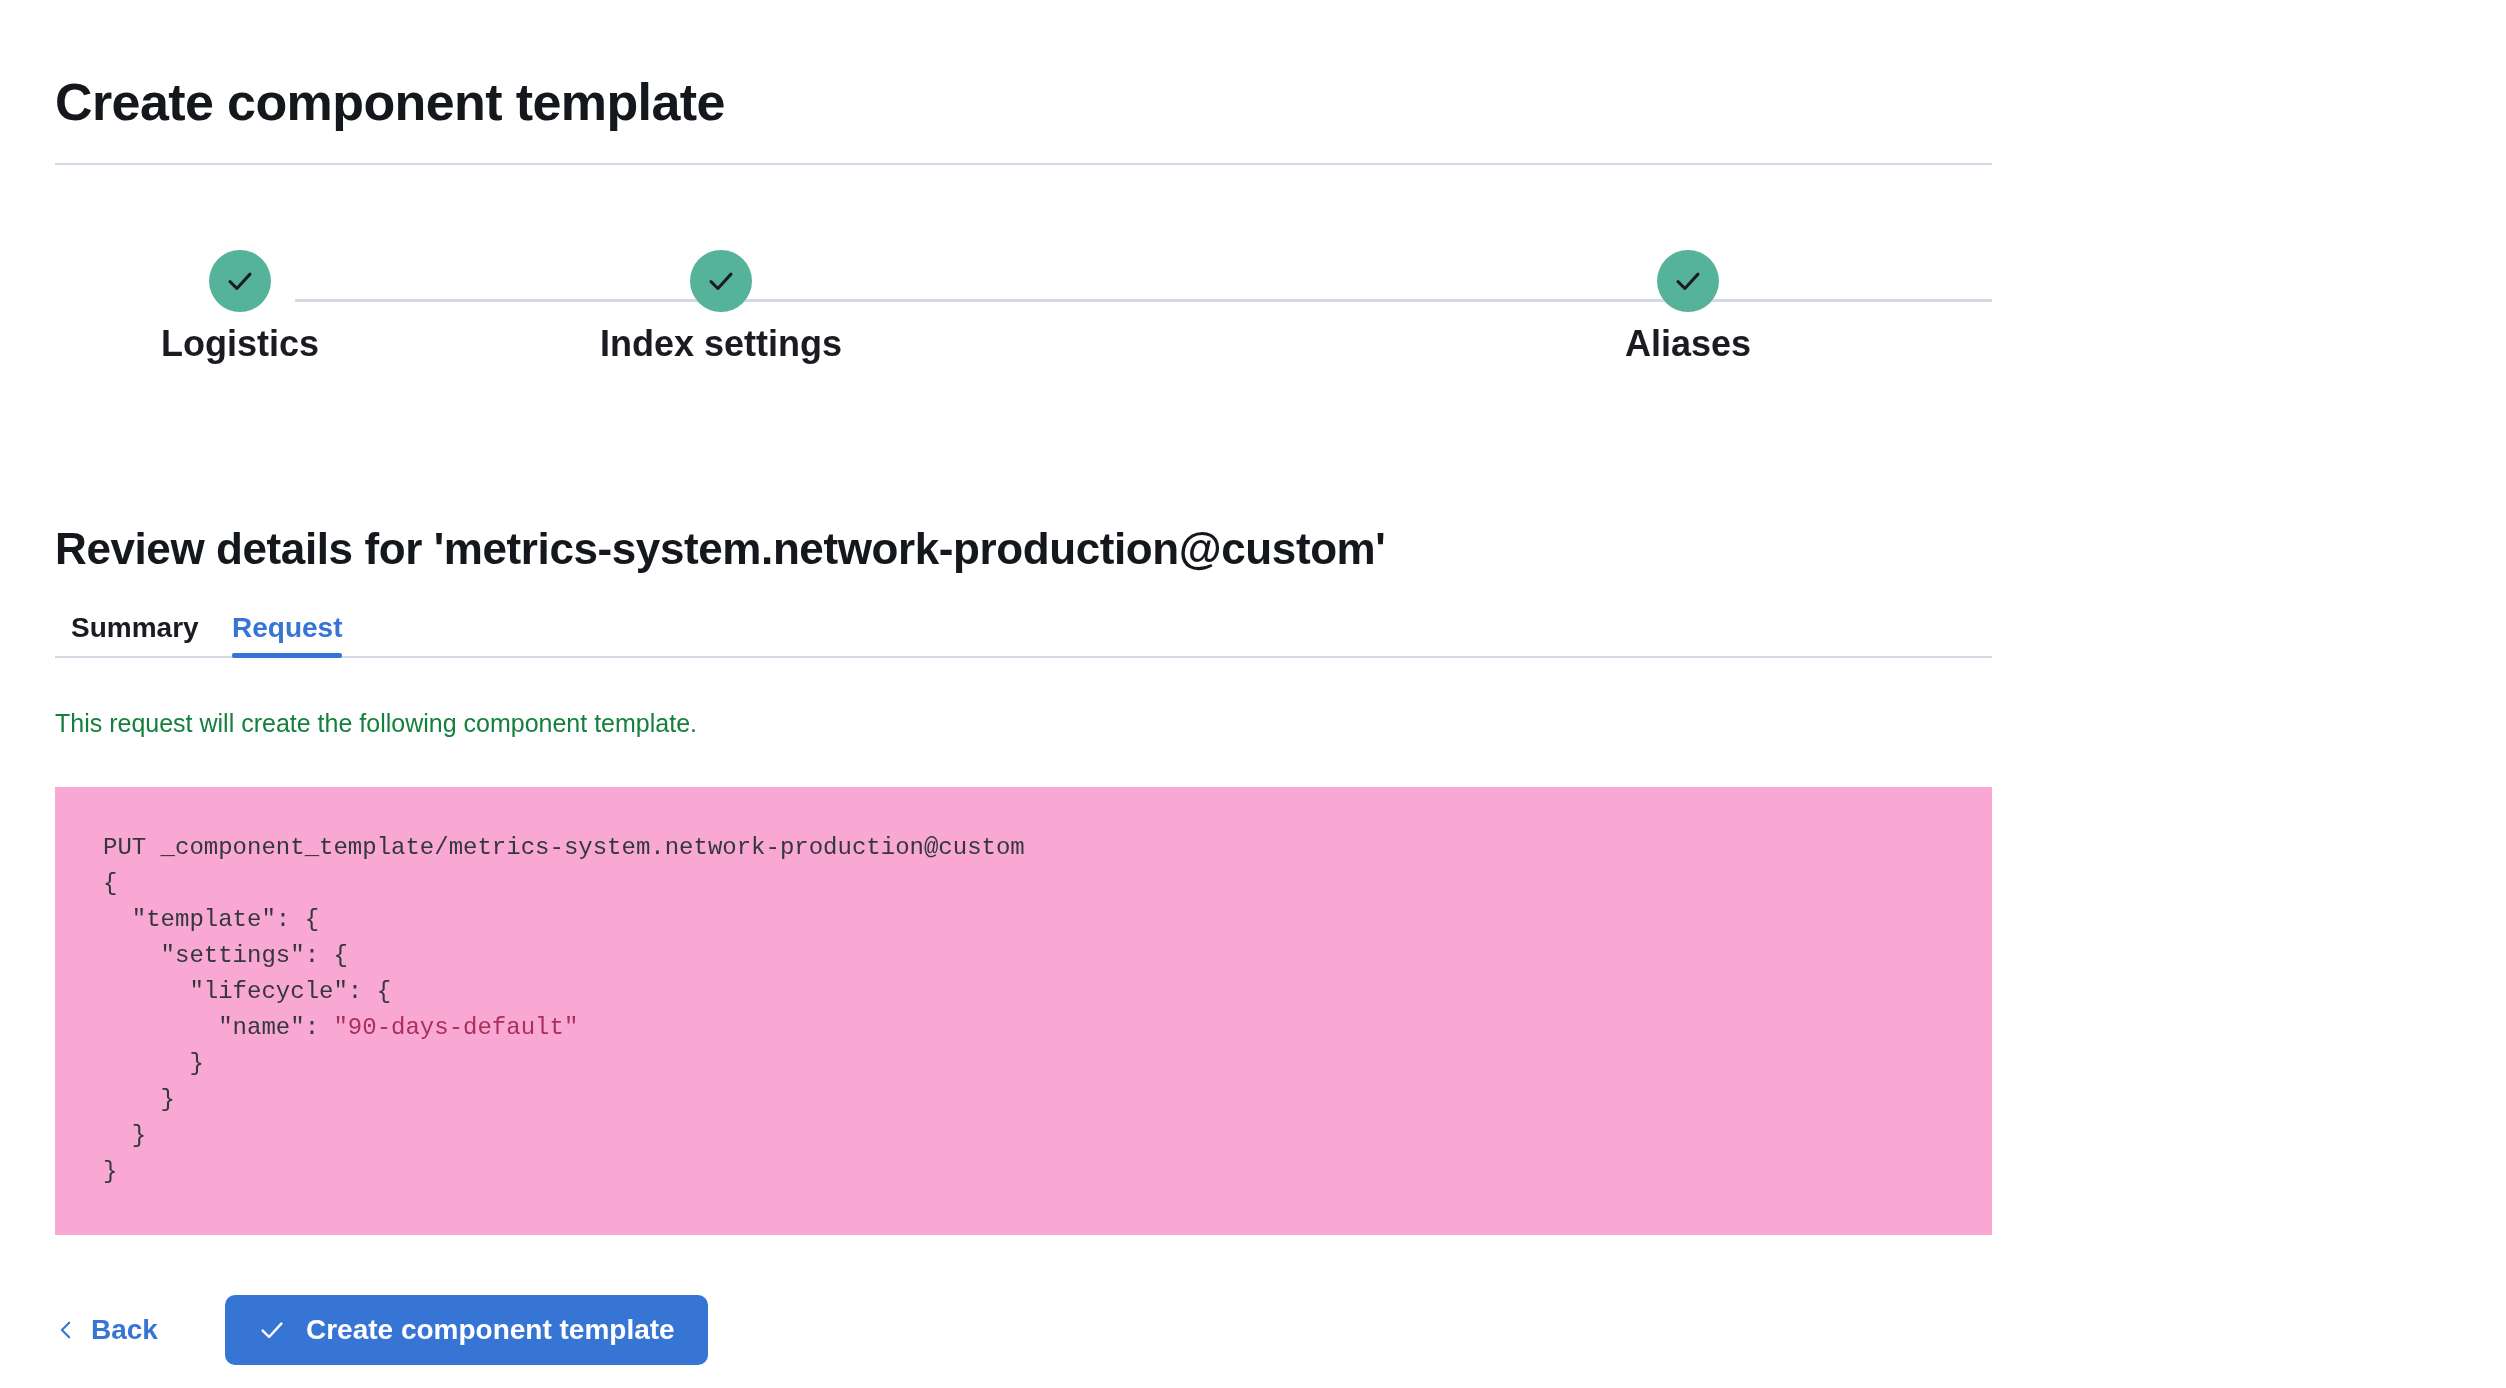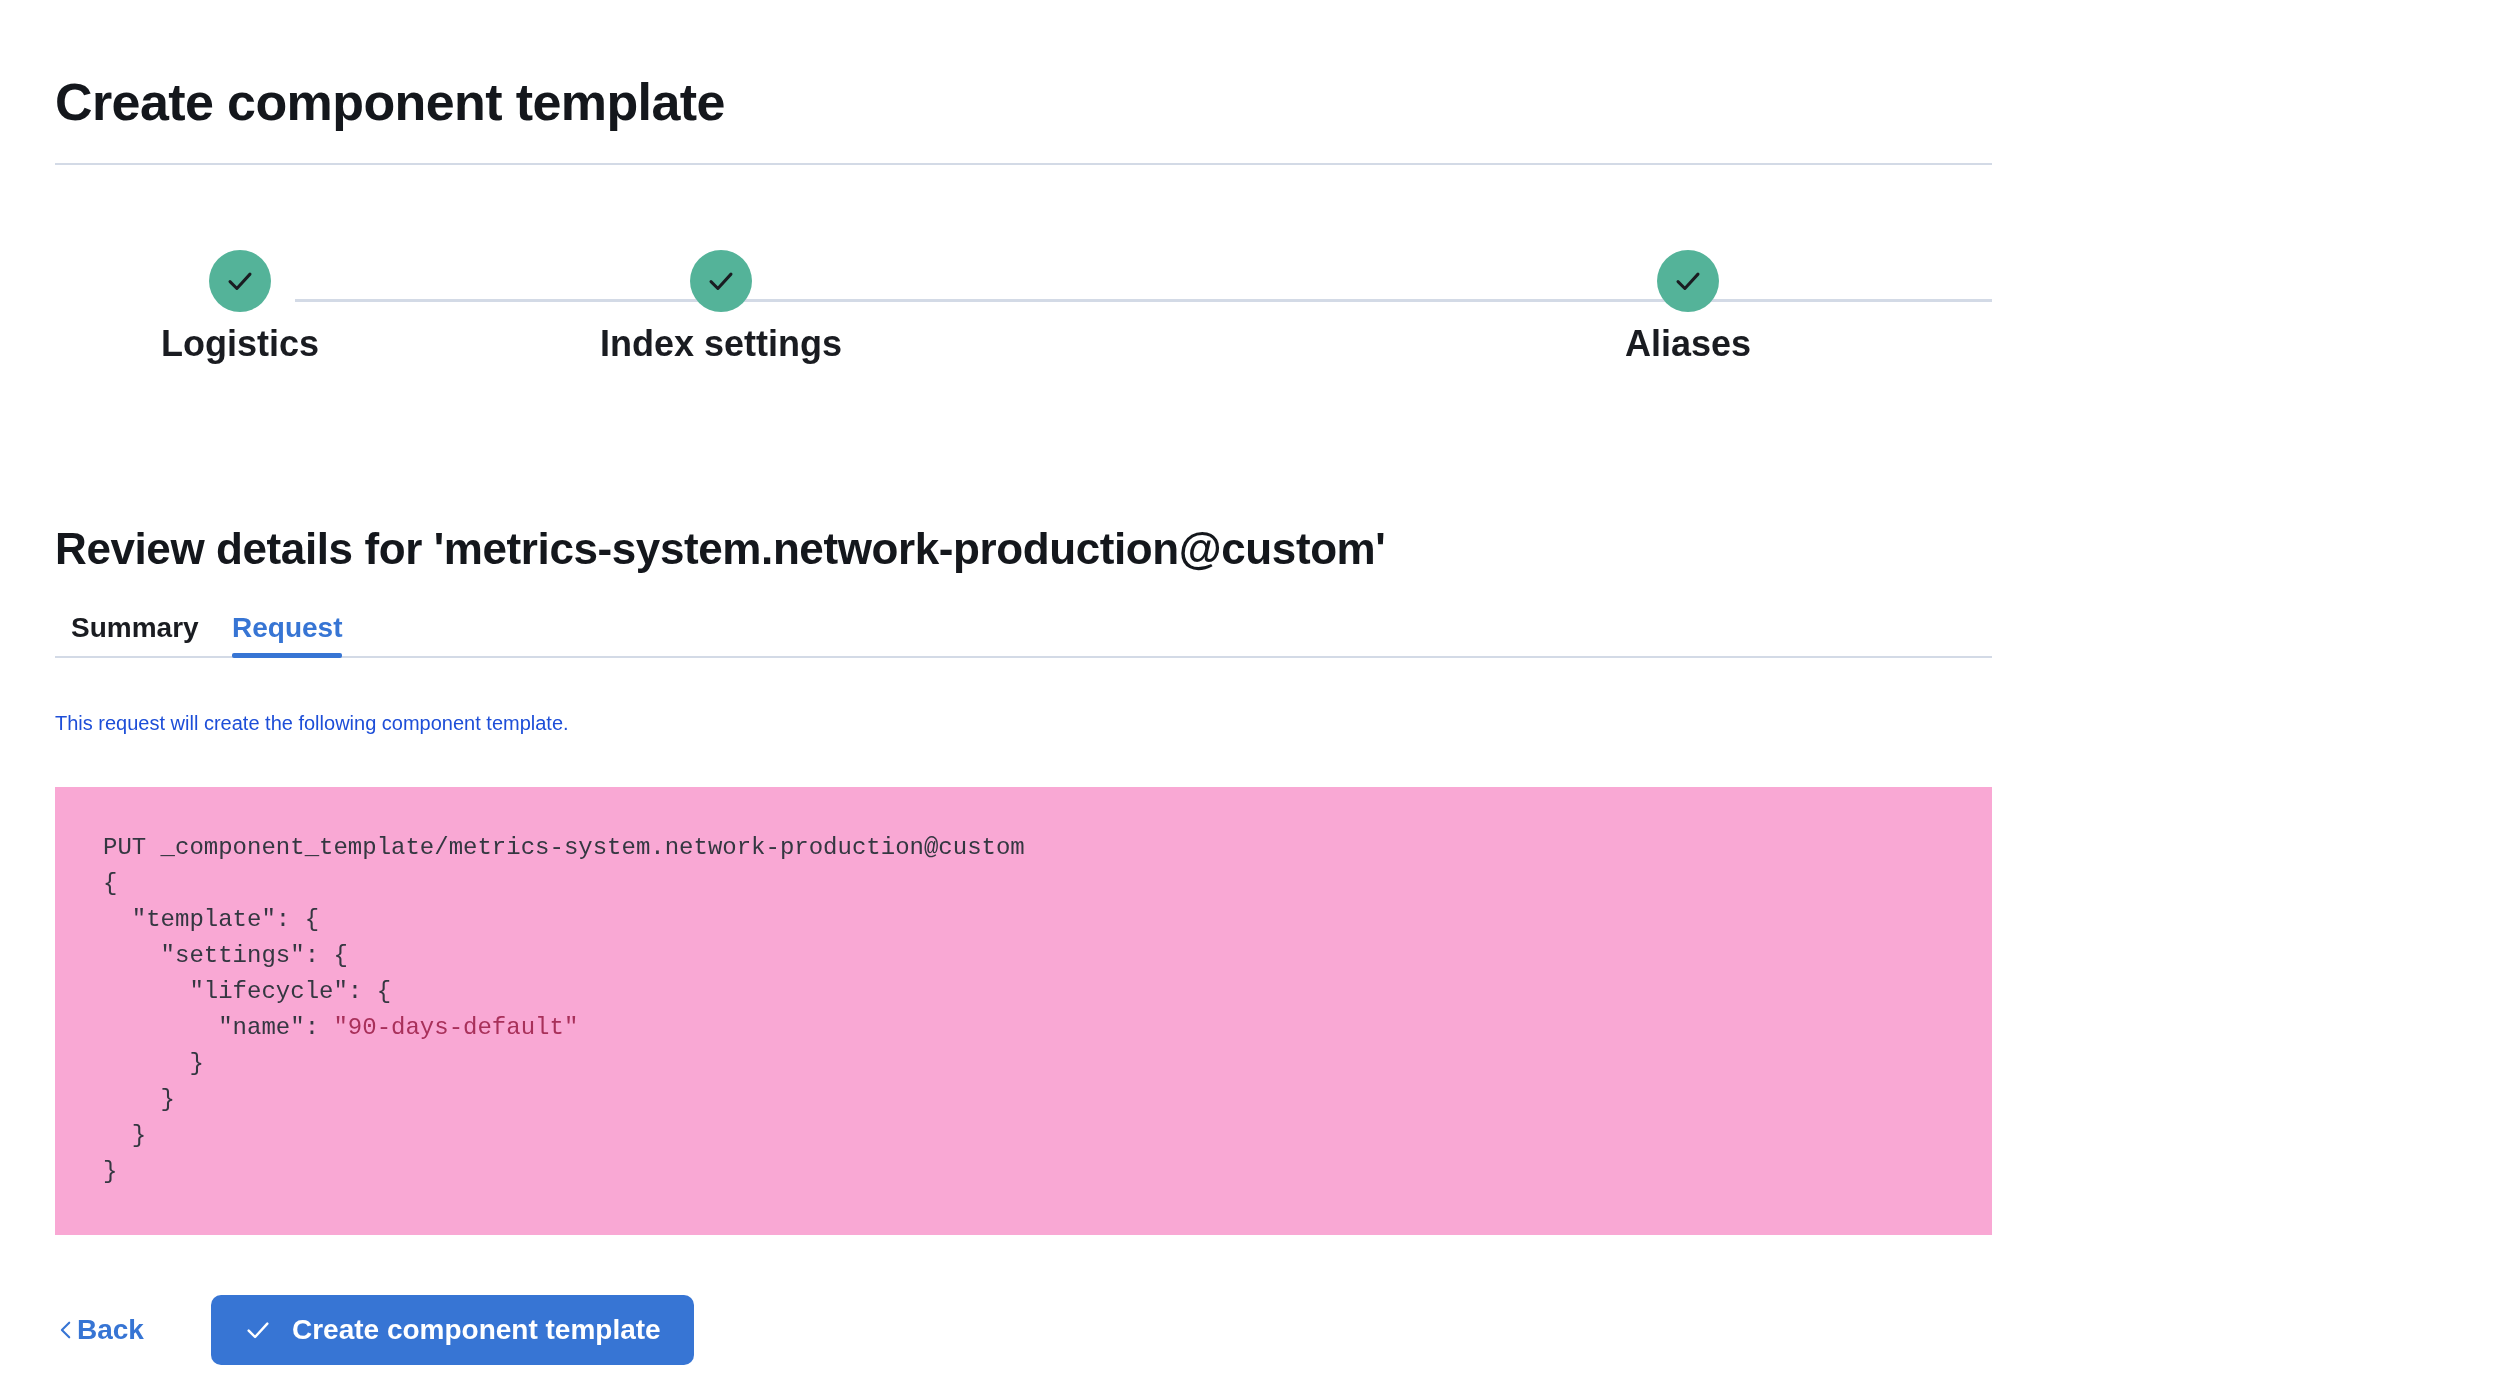--- a/index.html
+++ b/index.html
@@ -150,23 +150,23 @@
     height: 5px;
     background: #3775d4;
     border-radius: 2px;
   }
 
   
   .request-desc {
     position: absolute;
     left: 55px;
     top: 703px;
-    font-size: 20px;
+    font-size: 25px;
     line-height: 40px;
-    color: #1d4ed8;
+    color: #15803d;
     white-space: nowrap;
   }
 
   
   .code-block {
     position: absolute;
     left: 55px;
     top: 787px;
     width: 2401px;
     height: 448px;
@@ -207,20 +207,21 @@
     position: absolute;
     left: 55px;
     top: 1295px;
     height: 70px;
     display: flex;
     align-items: center;
   }
   .back-link {
     display: inline-flex;
     align-items: center;
+    gap: 14px;
     color: #3775d4;
     font-size: 28px;
     font-weight: 600;
     line-height: 34px;
     text-decoration: none;
     background: none;
     border: none;
     padding: 0 10px 0 0;
     font-family: "Liberation Sans", sans-serif;
     cursor: pointer;

